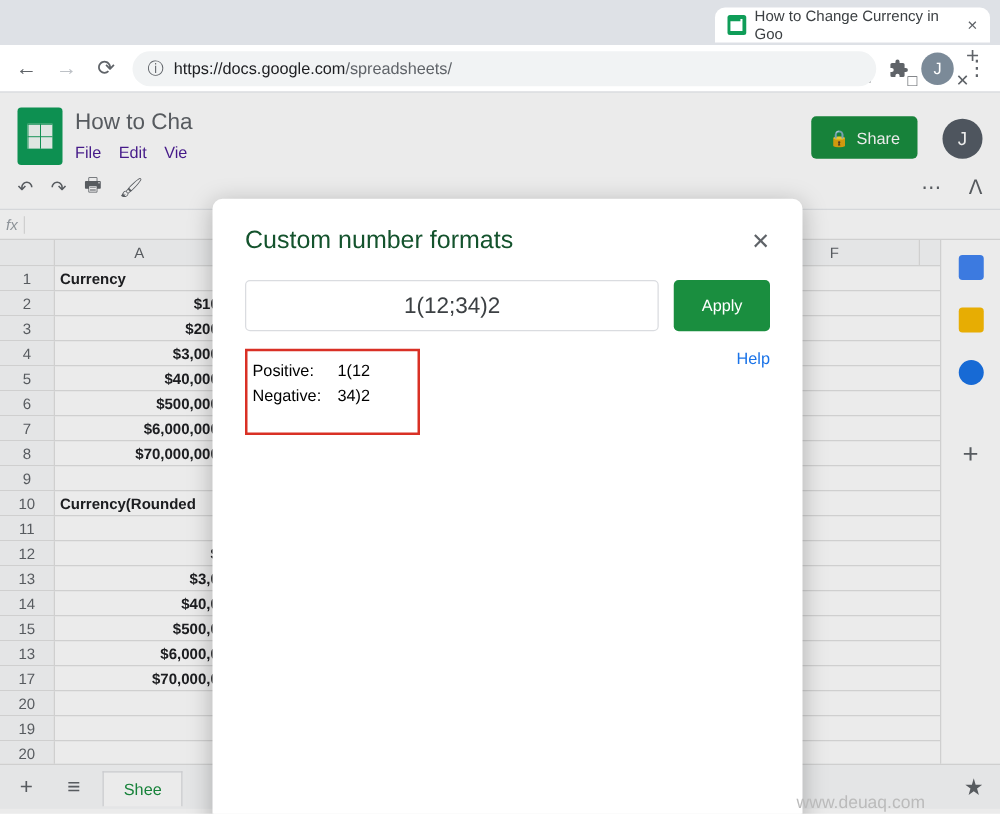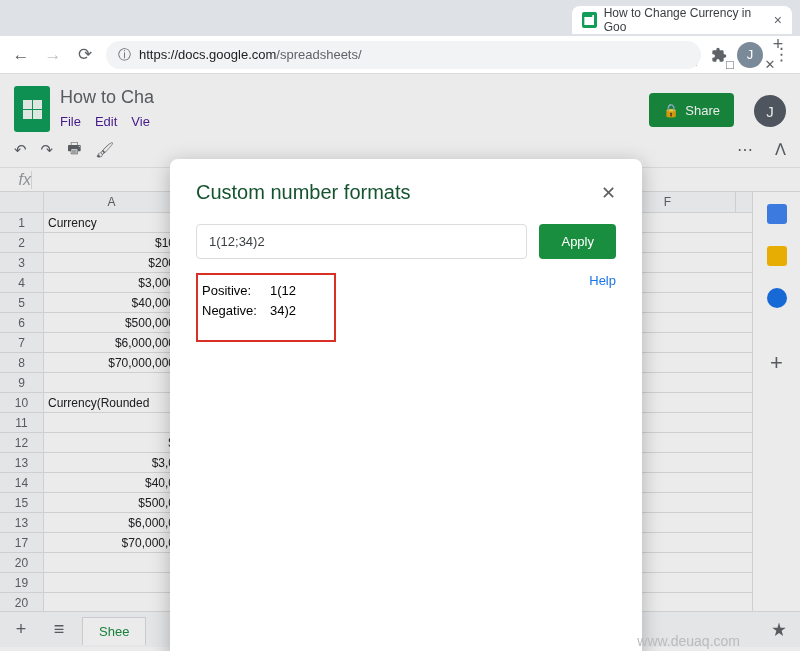--- a/index.html
+++ b/index.html
@@ -41,31 +41,31 @@
     .share-btn { background: #1a8e3f; color: #fff; border-radius: 4px; padding: 8px 14px; font-size: 13px; font-weight: 500; display: flex; align-items: center; gap: 6px; height: 34px; margin-top: 6px;}
     .share-btn .lock { font-size: 13px; }
     .hdr-avatar { width: 32px; height: 32px; border-radius: 50%; background: #555d66; color: #fff; display: flex; align-items: center; justify-content: center; font-size: 15px; margin-top: 8px; margin-left: 10px;}
     
     .toolbar { display: flex; align-items: center; padding: 4px 14px; gap: 14px; border-bottom: 1px solid #e8eaed; height: 36px; color: #5f6368; }
     .tb-icon { font-size: 15px; }
     .tb-more { margin-left: auto; }
     .tb-chevron { margin-left: 8px; }
     
     .fx-bar { display: flex; align-items: center; height: 24px; border-bottom: 1px solid #e1e1e1; }
-    .fx-label { width: 32px; text-align: right; font-style: italic; color: #9aa0a6; font-size: 16px; border-right: 1px solid #e1e1e1; }
+    .fx-label { width: 20px; text-align: center; font-style: italic; color: #9aa0a6; font-size: 12px; border-right: 1px solid #e1e1e1; }
     
     .grid-area { display: flex; height: 420px; position: relative; }
     .grid { font-size: 12px; color: #202124; flex:1;}
     .col-headers { display: flex; background: #f8f9fa; border-bottom: 1px solid #e1e1e1; }
     .corner { width: 44px; height: 20px; border-right: 1px solid #e1e1e1; background: #f8f9fa; }
     .col-h { width: 136px; height: 20px; border-right: 1px solid #e1e1e1; text-align: center; color: #5f6368; line-height: 20px; }
     .rows { }
     .row { display: flex; height: 20px; border-bottom: 1px solid #e1e1e1; }
     .row-h { width: 44px; text-align: center; color: #5f6368; background: #f8f9fa; border-right: 1px solid #e1e1e1; line-height: 20px; }
-    .cell { width: 136px; border-right: 1px solid #e1e1e1; padding: 0 4px; line-height: 20px; text-align: right; overflow:hidden; white-space:nowrap;}
+    .cell { width: 136px; border-right: 1px solid #e1e1e1; padding: 0 4px; line-height: 20px; text-align: right; overflow:hidden; white-space:nowrap;font-weight:bold;}
     .cell.left { text-align: left; }
     
     .side-panel { width: 48px; border-left: 1px solid #e1e1e1; display: flex; flex-direction: column; align-items: center; padding-top: 12px; gap: 22px; position:absolute; right:0; top:0; bottom:0; background:#fff;}
     .sp-icon { width: 20px; height: 20px; border-radius: 3px; }
     .sp-cal { background: #4285f4; }
     .sp-keep { background: #fbbc04; }
     .sp-tasks { background: #1a73e8; border-radius:50%; }
     .sp-plus { color: #5f6368; font-size: 22px; margin-top: 20px;}
     
     .sheet-tabs { position: absolute; bottom: 4px; left: 0; right: 0; height: 36px; border-top: 1px solid #e1e1e1; display: flex; align-items: center; padding: 0 6px; gap: 8px; background: #f8f9fa; }
@@ -74,21 +74,21 @@
     .explore { margin-left: auto; width: 30px; height: 30px; display:flex; align-items:center; justify-content:center;}
     
     .watermark { position: absolute; bottom: 2px; right: 60px; font-size: 14px; color: #bbb; z-index: 50; }
     
     
     .modal { position: absolute; left: 170px; top: 85px; width: 472px; height: 558px; background: #fff; border-radius: 8px; box-shadow: 0 4px 20px rgba(0,0,0,0.25); z-index: 10; padding: 22px 26px; display:flex; flex-direction:column;}
     .modal-head { display: flex; align-items: center; justify-content: space-between; margin-bottom: 20px; }
     .modal-title { font-size: 20px; color: #14532d; font-weight: 400; }
     .modal-close { font-size: 18px; color: #5f6368; cursor: pointer; }
     .modal-input-row { display: flex; gap: 12px; margin-bottom: 14px; }
-    .modal-input { flex: 1; border: 1px solid #dadce0; border-radius: 4px; padding: 9px 12px; font-size: 13px; color: #3c4043; }
+    .modal-input { flex: 1; border: 1px solid #dadce0; border-radius: 4px; padding: 9px 12px; font-size: 18px; color: #3c4043; text-align: center; }
     .apply-btn { background: #1a8e3f; color: #ffffff; border: none; border-radius: 4px; padding: 0 22px; font-size: 13px; font-weight: 500; cursor: pointer; }
     .preview-row { display: flex; align-items: flex-start; justify-content: space-between; }
     .preview-box { border: 2px solid #d93025; padding: 6px 10px 20px 4px; font-size: 13px; color: #000000; width: 140px; }
     .preview-line { display: flex; gap: 6px; line-height: 1.5; }
     .preview-line .lbl { width: 62px; }
     .help-link { color: #1a73e8; font-size: 13px; }
   </style>
 </head>
 <body>
 

